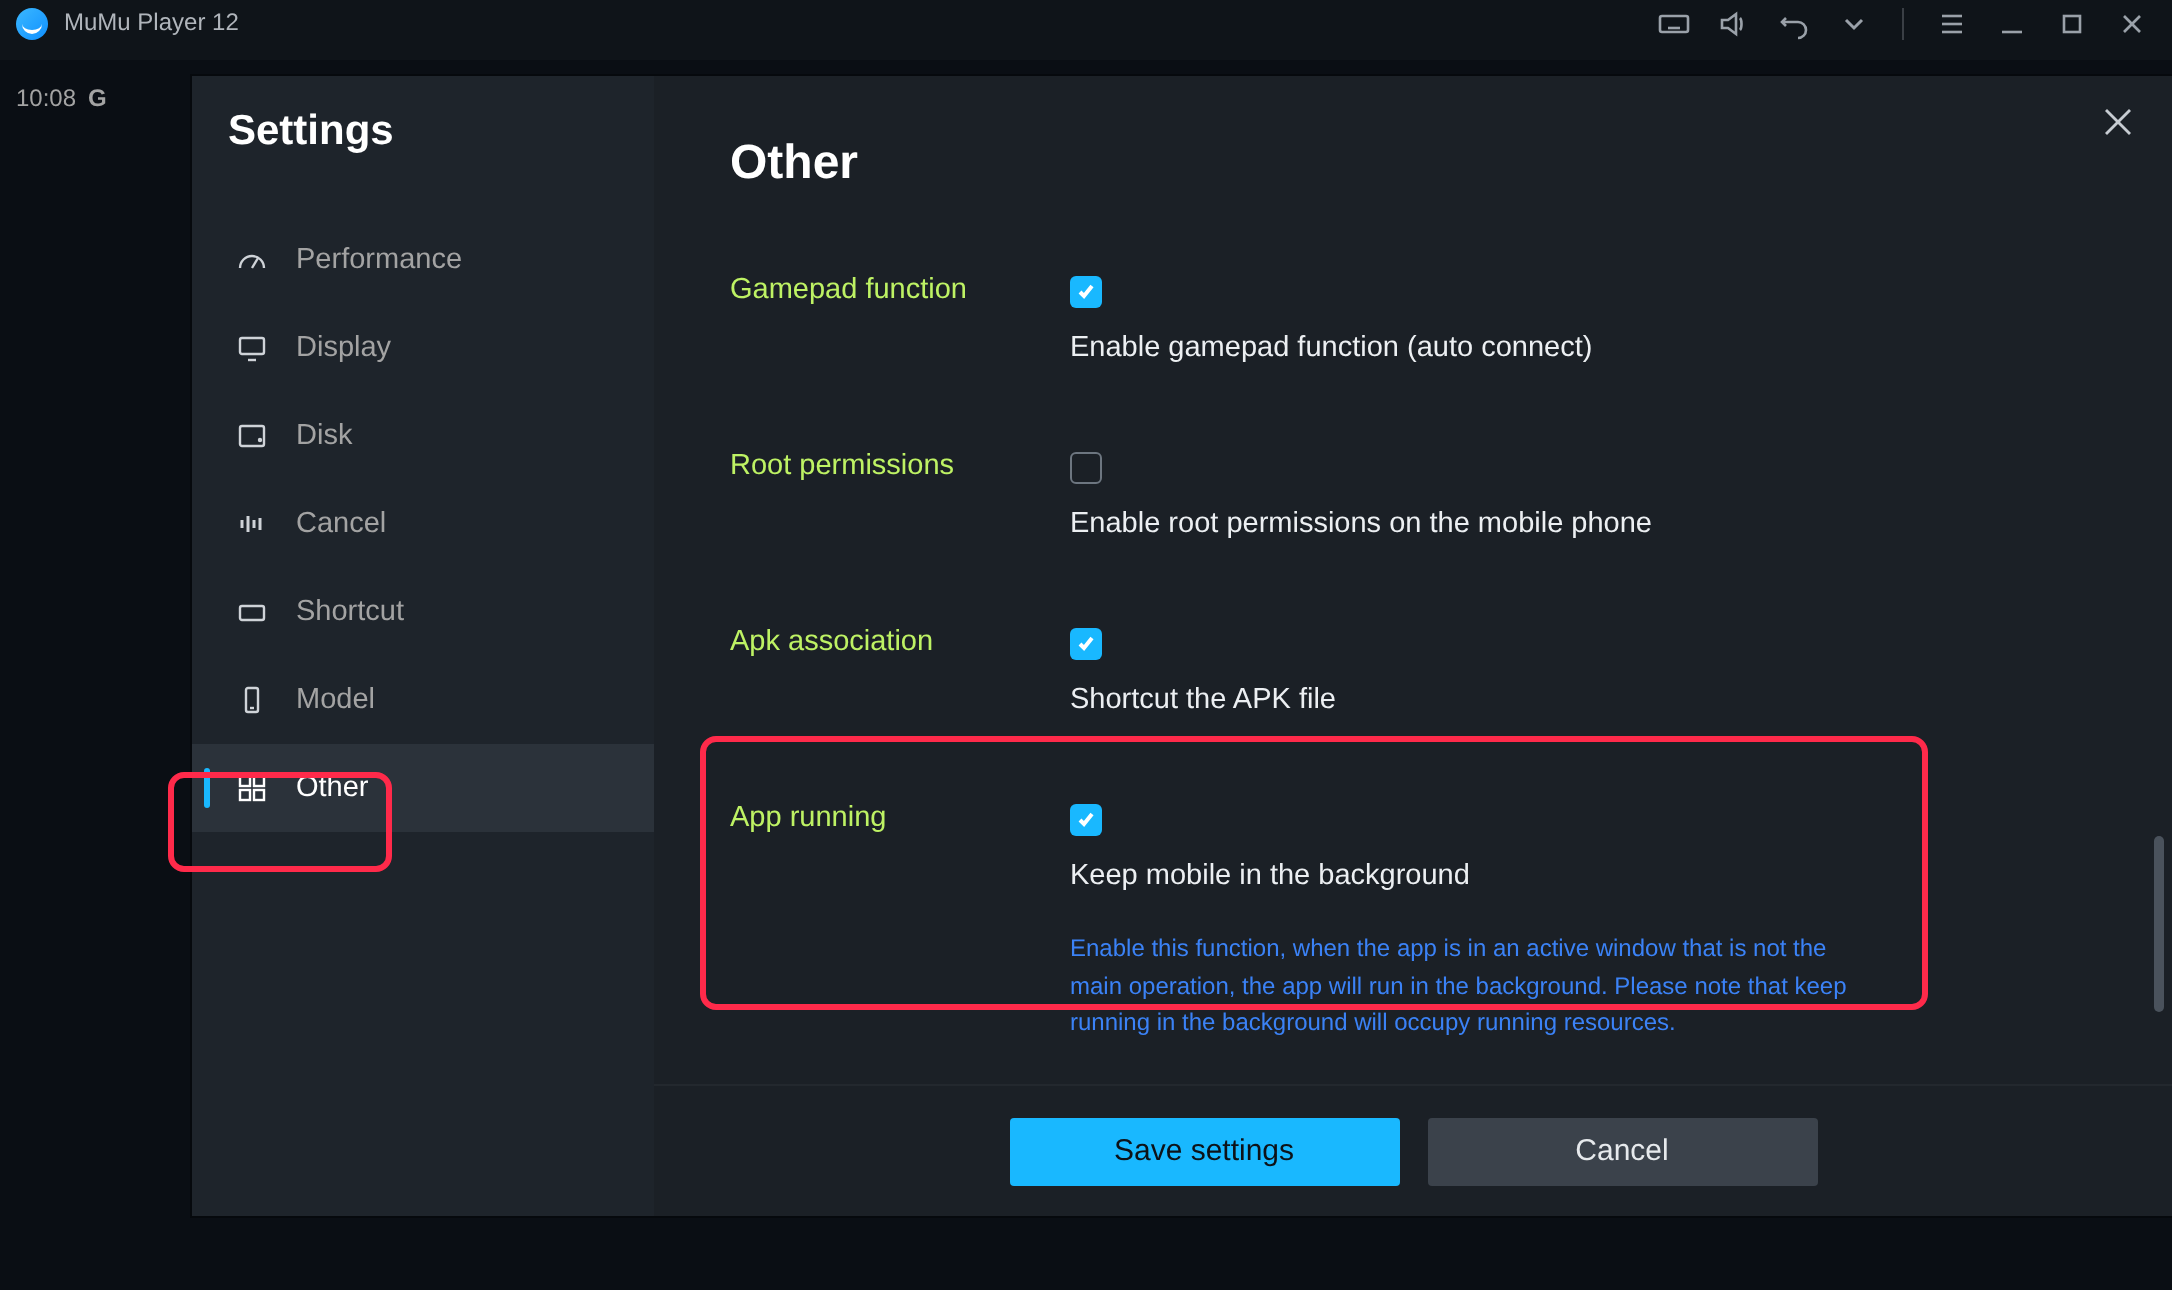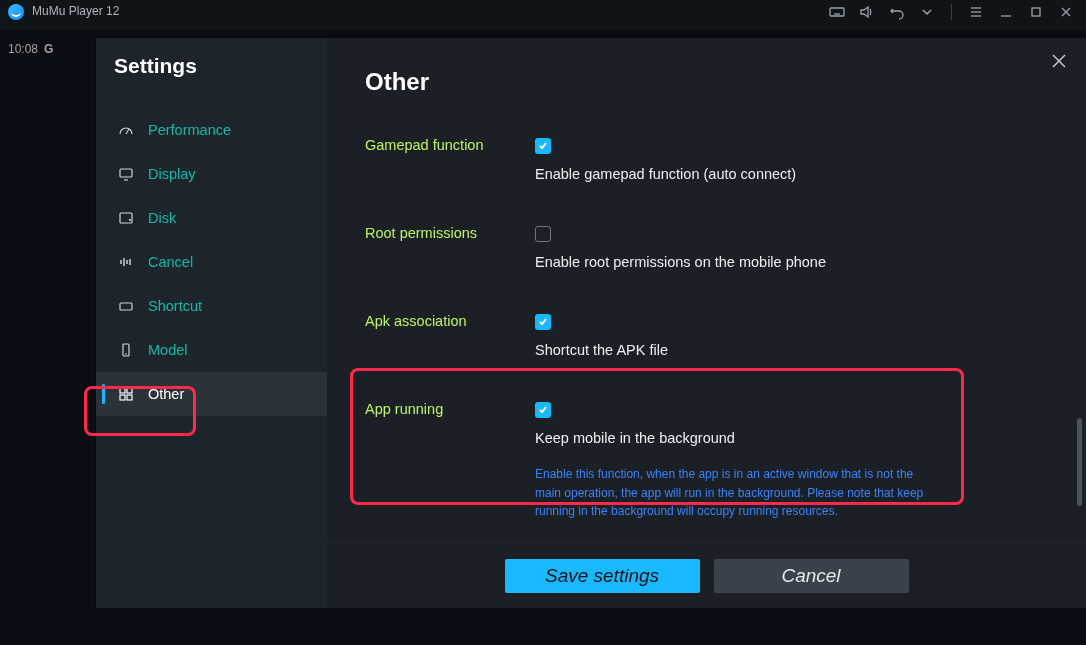--- a/index.html
+++ b/index.html
@@ -79,21 +79,21 @@
     color: #ffffff;
     padding: 0 0 30px 18px;
   }
   .nav-item {
     height: 44px;
     display: flex;
     align-items: center;
     padding-left: 22px;
     gap: 14px;
     font-size: 14.5px;
-    color: #14b8a6;
+    color: #a3a3a3;
     cursor: pointer;
     position: relative;
   }
   .nav-item.active {
     background: #2b323a;
     color: #ffffff;
   }
   .nav-item.active::before {
     content:"";
     position:absolute;
@@ -181,24 +181,23 @@
     background:#1b2026;
     display:flex;
     align-items:center;
     justify-content:center;
     gap:14px;
     border-top:1px solid rgba(255,255,255,0.04);
   }
   .btn {
     width:195px; height:34px;
     display:flex; align-items:center; justify-content:center;
-    font-size:19px;
+    font-size:15px;
     cursor:pointer;
     border-radius:2px;
-    font-style:italic;
   }
   .btn-primary { background:#19b8ff; color:#0d1218; font-weight:500; }
   .btn-secondary { background:#3b424b; color:#e6e9ec; }
 
   
   .scroll-track {
     position:absolute;
     right:4px; top:380px;
     width:5px; height:200px;
     display:flex; justify-content:center;

